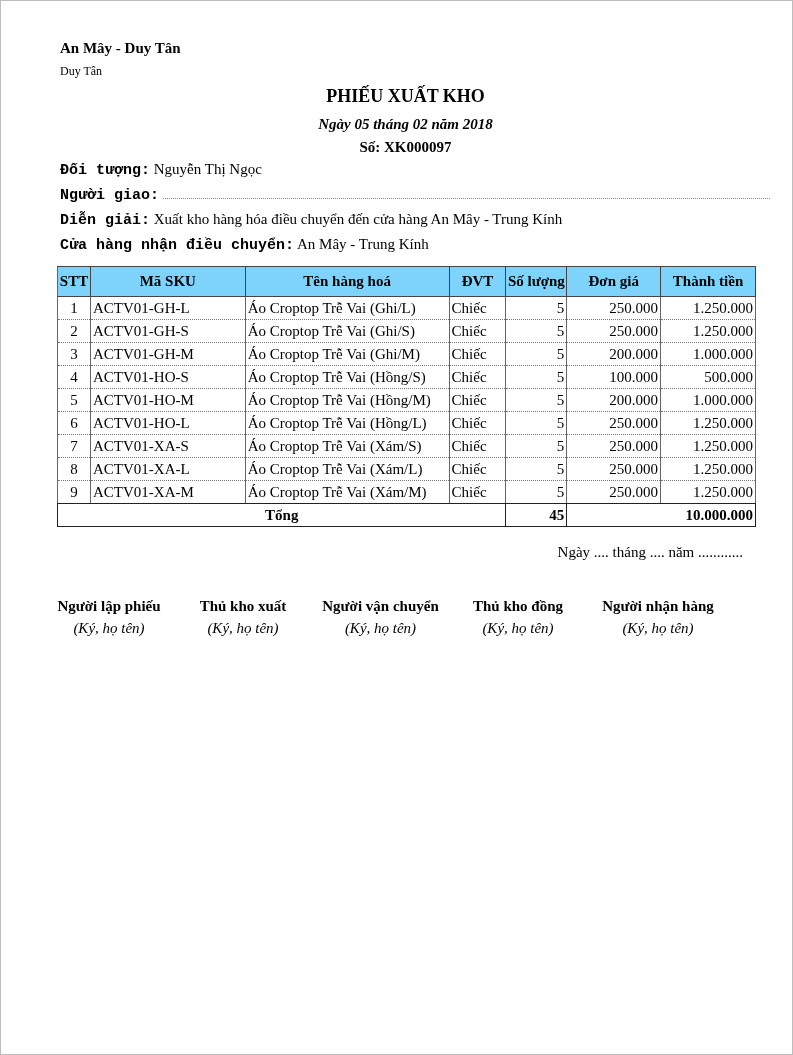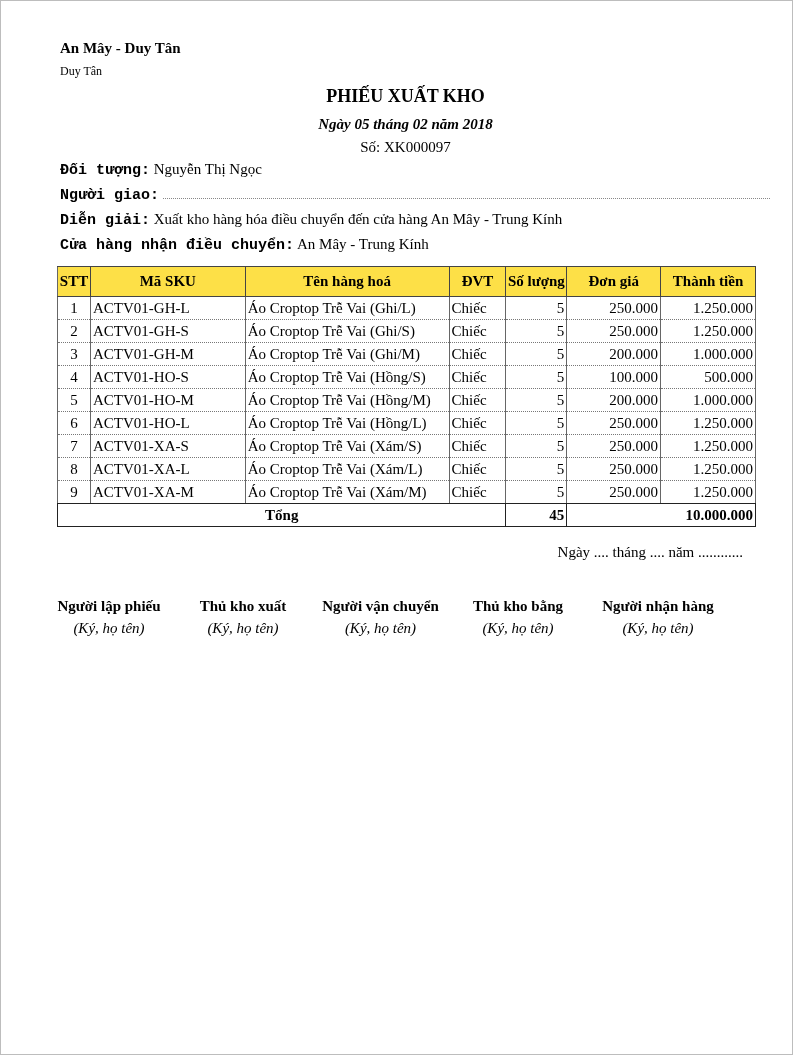--- a/index.html
+++ b/index.html
@@ -2,26 +2,26 @@
 <html><head>
 <meta charset="utf-8">
 <style>
   html, body { margin:0; padding:0; background:#fff; }
   body { width:793px; height:1055px; position:relative; overflow:hidden; font-family:"Liberation Serif", serif; color:#000; }
   .page { position:absolute; left:0; top:0; width:791px; height:1053px; border:1px solid #bdbdbd; background:#fff; }
   .company { position:absolute; left:60px; top:40px; font-size:15px; font-weight:bold; }
   .branch { position:absolute; left:60px; top:64px; font-size:12px; }
   .title { position:absolute; left:0; width:793px; top:86px; text-align:center; font-size:18px; font-weight:bold; padding-left:18px; box-sizing:border-box; }
   .date { position:absolute; left:0; width:793px; top:116px; text-align:center; font-size:15px; font-weight:bold; font-style:italic; padding-left:18px; box-sizing:border-box; }
-  .number { position:absolute; left:0; width:793px; top:139px; text-align:center; font-size:15px; font-weight:normal; padding-left:18px; box-sizing:border-box; }
+  .number { position:absolute; left:0; width:793px; top:139px; text-align:center; font-size:15px; font-weight:bold; padding-left:18px; box-sizing:border-box; }
   .info { position:absolute; left:60px; font-size:15px; white-space:nowrap; }
   .info b { font-weight:bold;font-family:Liberation Mono, monospace; }
   .dots { display:inline-block; width:607px; border-bottom:1px dotted #888; height:12px; vertical-align:baseline; margin-left:4px; }
   table.items { position:absolute; left:57px; top:266px; border-collapse:collapse; width:699px; font-size:15px; }
-  table.items th { background:#fde047; font-weight:bold; height:29px; border:1px solid #444; border-left:1.5px solid #666; padding:0; text-align:center; }
+  table.items th { background:#7dd3fc; font-weight:bold; height:29px; border:1px solid #444; border-left:1.5px solid #666; padding:0; text-align:center; }
   table.items td { height:22px; padding:0 2px; border-left:1.5px solid #666; border-right:1.5px solid #666; border-bottom:1px dotted #777; white-space:nowrap; }
   table.items tr.last td { border-bottom:1px solid #222; }
   table.items td.c { text-align:center; }
   table.items td.r { text-align:right; }
   table.items tr.total td { border:1px solid #222; font-weight:bold; height:22px; }
   table.items tr.words td { border:1px solid #222; height:22px; text-align:left; }
   .date-line { position:absolute; right:50px; top:544px; font-size:15px; }
   .sigs { position:absolute; left:50px; top:598px; width:720px; display:flex; }
   .sig { text-align:center; font-size:15px; }
   .sig .role { font-weight:bold; }
@@ -176,20 +176,20 @@
   </div>
   <div class="sig" style="width:150px">
     <div class="role">Thủ kho xuất</div>
     <div class="hint">(Ký, họ tên)</div>
   </div>
   <div class="sig" style="width:125px">
     <div class="role">Người vận chuyển</div>
     <div class="hint">(Ký, họ tên)</div>
   </div>
   <div class="sig" style="width:150px">
-    <div class="role">Thủ kho bằng</div>
+    <div class="role">Thủ kho đồng</div>
     <div class="hint">(Ký, họ tên)</div>
   </div>
   <div class="sig" style="width:130px">
     <div class="role">Người nhận hàng</div>
     <div class="hint">(Ký, họ tên)</div>
   </div>
 </div>
 
 </body></html>

